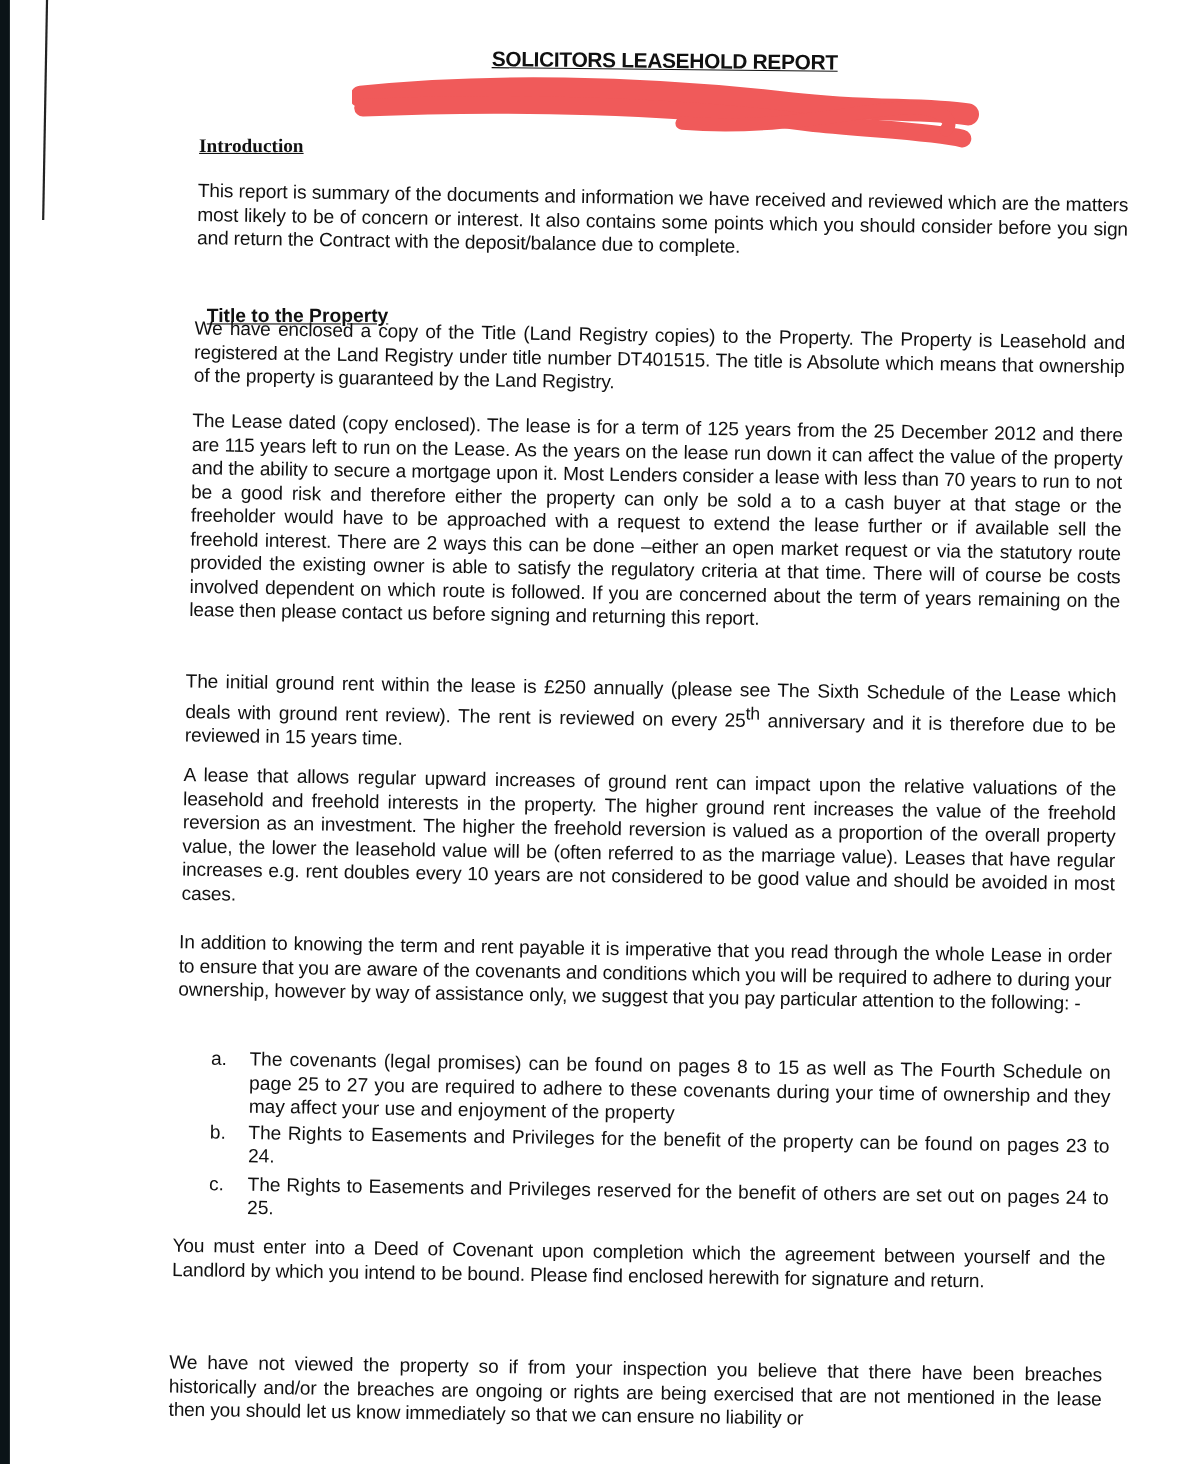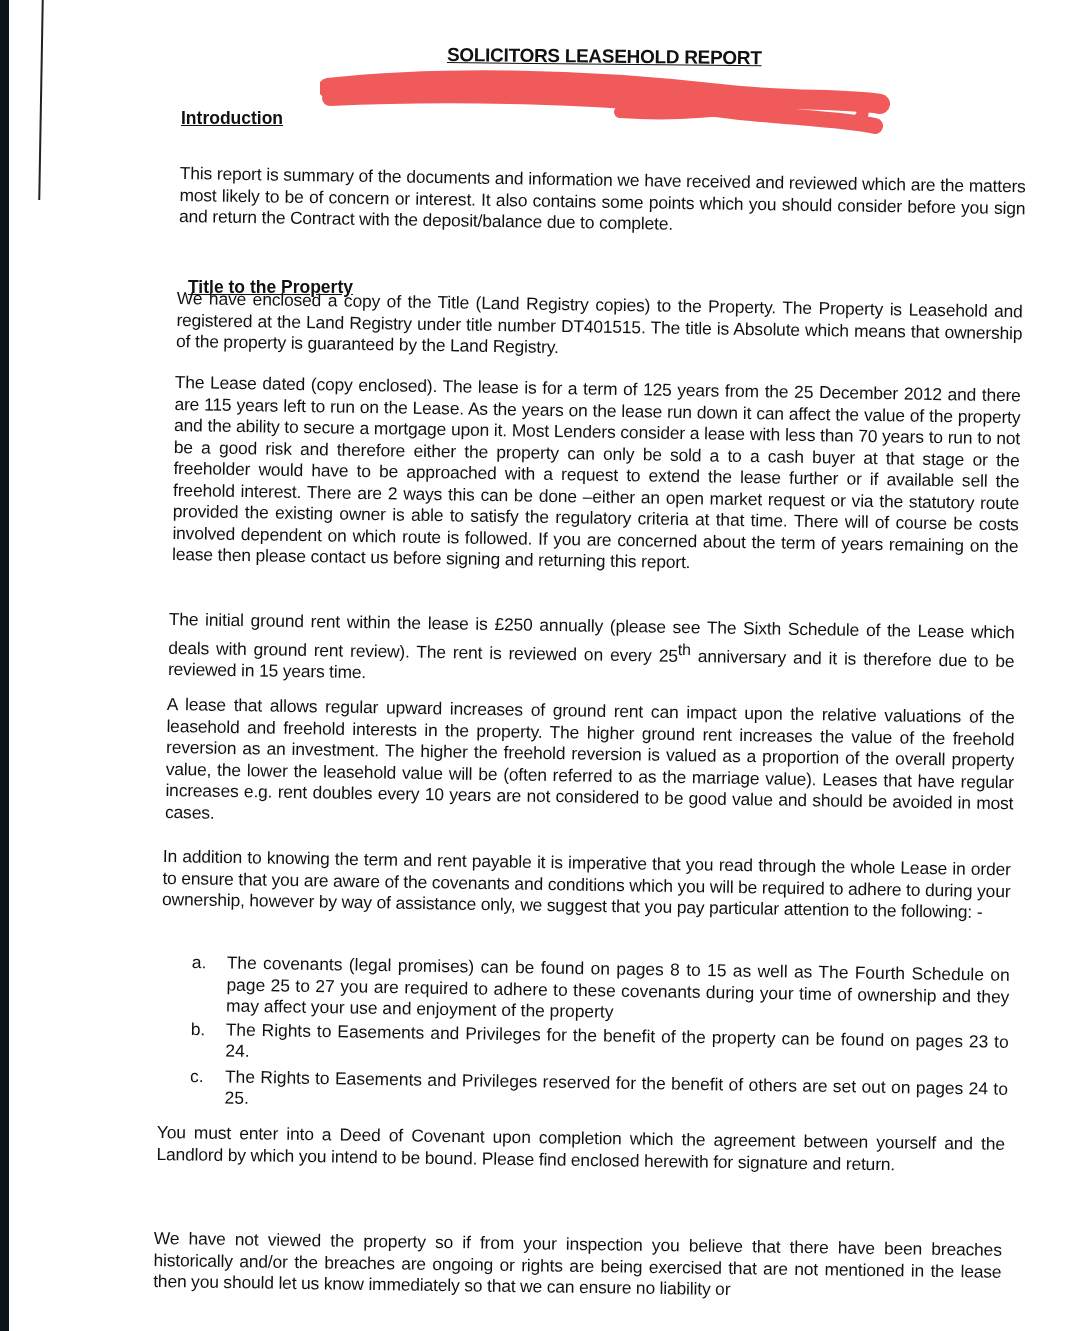--- a/index.html
+++ b/index.html
@@ -66,21 +66,21 @@
   <div class="address">
     <span>RH15 4AS</span>
   </div>
 
   <svg class="redaction" viewBox="0 0 570 70">
     <path d="M8,20 C120,8 260,10 400,26 C470,34 520,30 560,36" stroke="#f05a5a" stroke-width="20" fill="none" stroke-linecap="round"></path>
     <path d="M10,30 C140,24 300,28 420,44 C480,50 530,52 555,58" stroke="#f05a5a" stroke-width="16" fill="none" stroke-linecap="round"></path>
     <path d="M300,44 C380,50 440,36 500,30 C530,28 550,40 540,50" stroke="#f05a5a" stroke-width="12" fill="none" stroke-linecap="round"></path>
   </svg>
 
-  <div class="heading" style="left:181px; top:108px;">Introduction</div>
+  <div class="heading" style="left:181px; top:122px;font-family:Liberation Serif, serif;">Introduction</div>
 
   <div class="block" style="left:180px; top:163px; width:846px; transform: rotate(0.9deg);">This report is summary of the documents and information we have received and reviewed which are the matters most likely to be of concern or interest.  It also contains some points which you should consider before you sign and return the Contract with the deposit/balance due to complete.</div>
 
   <div class="heading" style="left:188px; top:248px;margin-top:29px;">Title to the Property</div>
 
   <div class="block" style="left:177px; top:288px; width:846px; transform: rotate(0.9deg);">We have enclosed a copy of the Title (Land Registry copies) to the Property.  The Property is Leasehold and registered at the Land Registry under title number DT401515.  The title is Absolute which means that ownership of the property is guaranteed by the Land Registry.</div>
 
   <div class="block" style="left:175px; top:372px; width:846px; transform: rotate(0.9deg);">The Lease dated  (copy enclosed).  The lease is for a term of 125 years from the 25 December 2012 and there are 115  years left to run on the Lease. As the years on the lease run down it can affect the value of the property and the ability to secure a mortgage upon it. Most Lenders consider a lease with less than 70 years to run to not be a good risk and therefore either the property can only be sold a to a cash buyer at that stage or the freeholder would have to be approached with a request to extend the lease further or if available sell the freehold interest. There are 2 ways this can be done –either an open market request or via the statutory route provided the existing owner is able to satisfy the regulatory criteria at that time. There will of course be costs involved dependent on which route is followed. If you are concerned about the term of years remaining on the lease then please contact us before signing and returning this report.</div>
 
   <div class="block" style="left:169px; top:609px; width:846px; transform: rotate(0.9deg);">The initial ground rent within the lease is £250 annually (please see The Sixth Schedule of the Lease which deals with ground rent review).  The rent is reviewed on every 25<sup style="font-size:16px">th</sup> anniversary and it is therefore due to be reviewed in 15 years time.</div>

